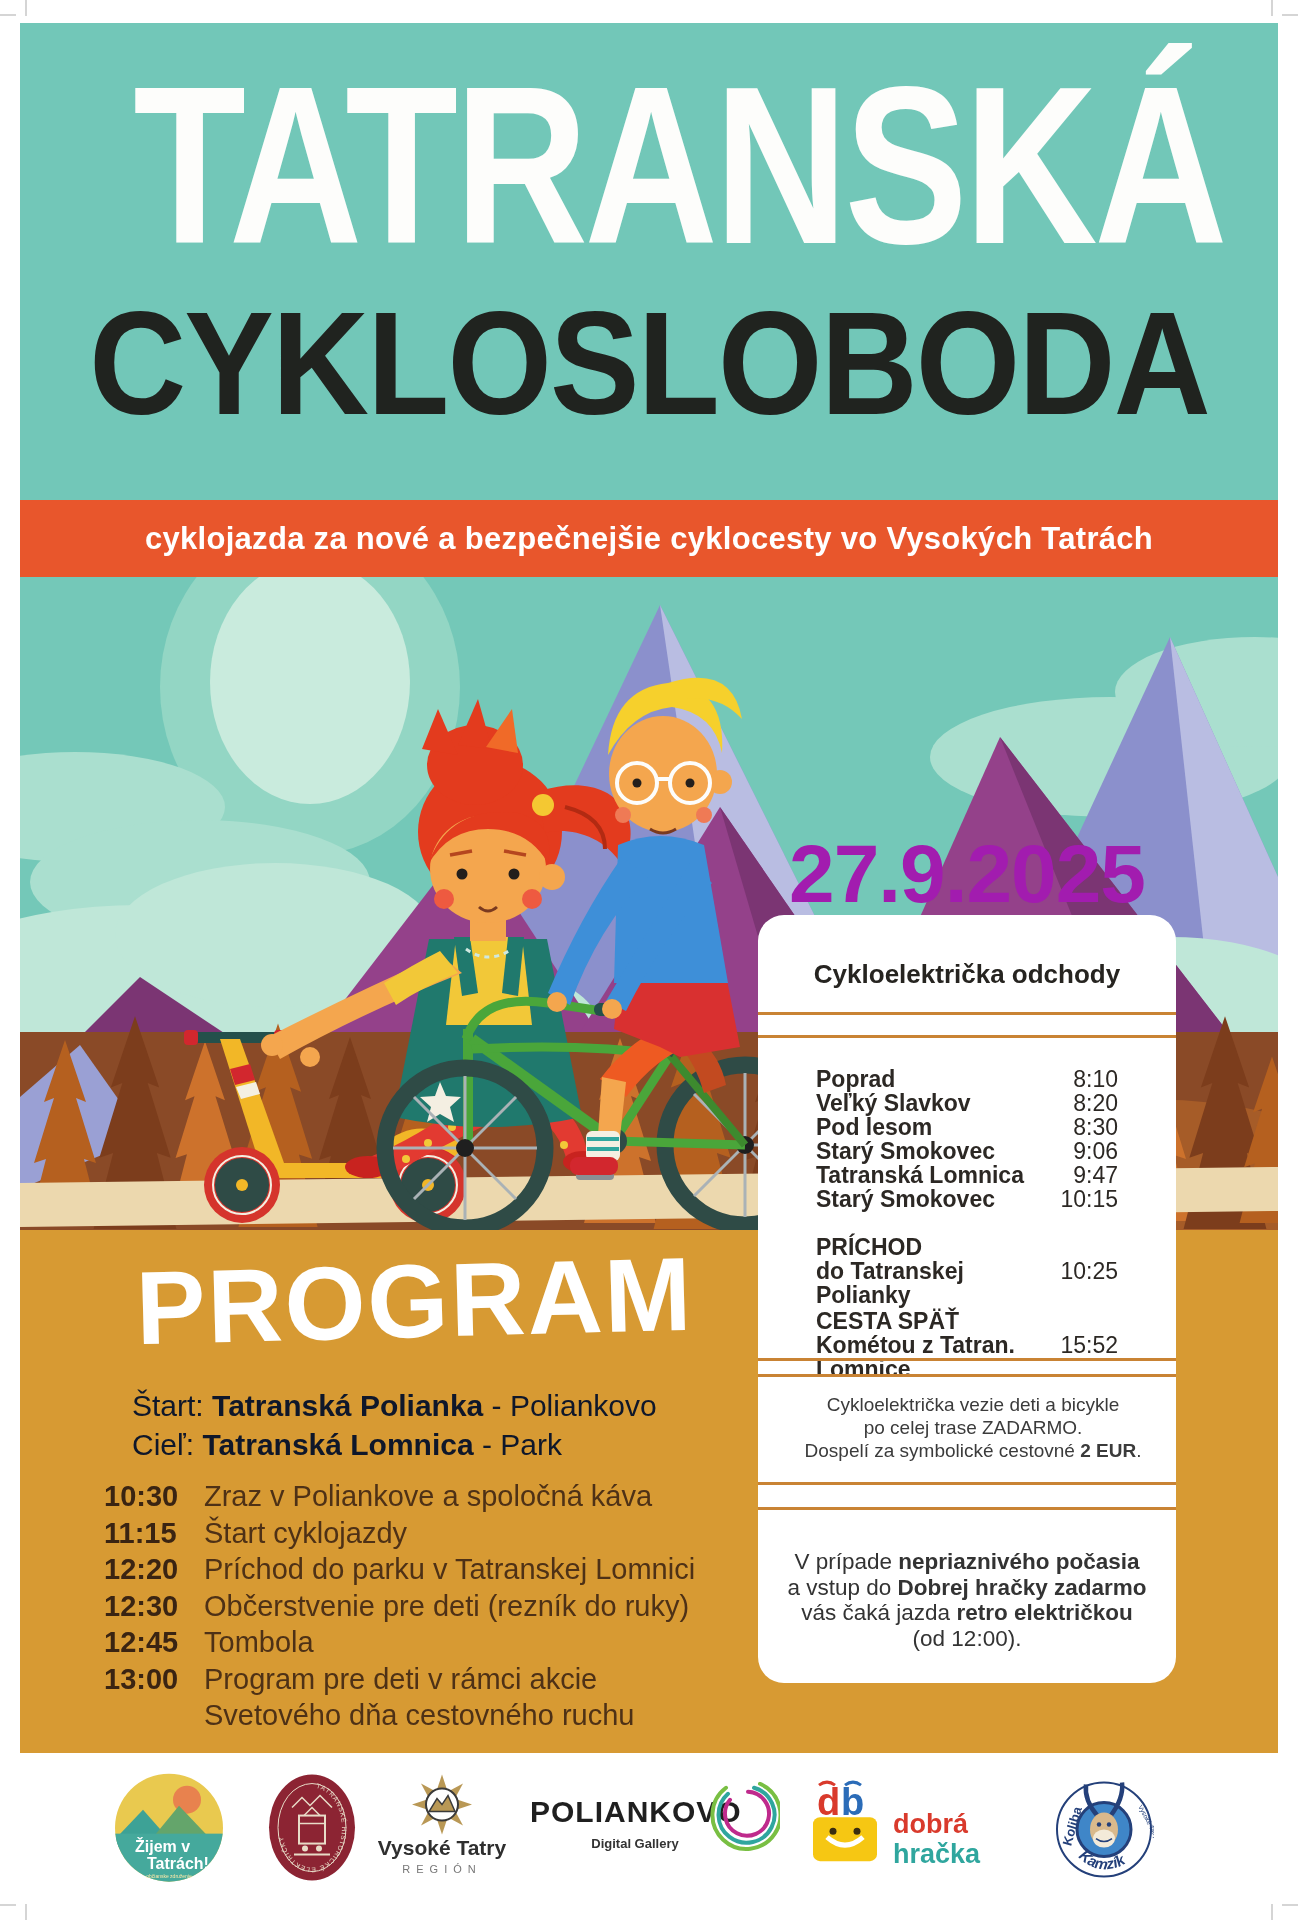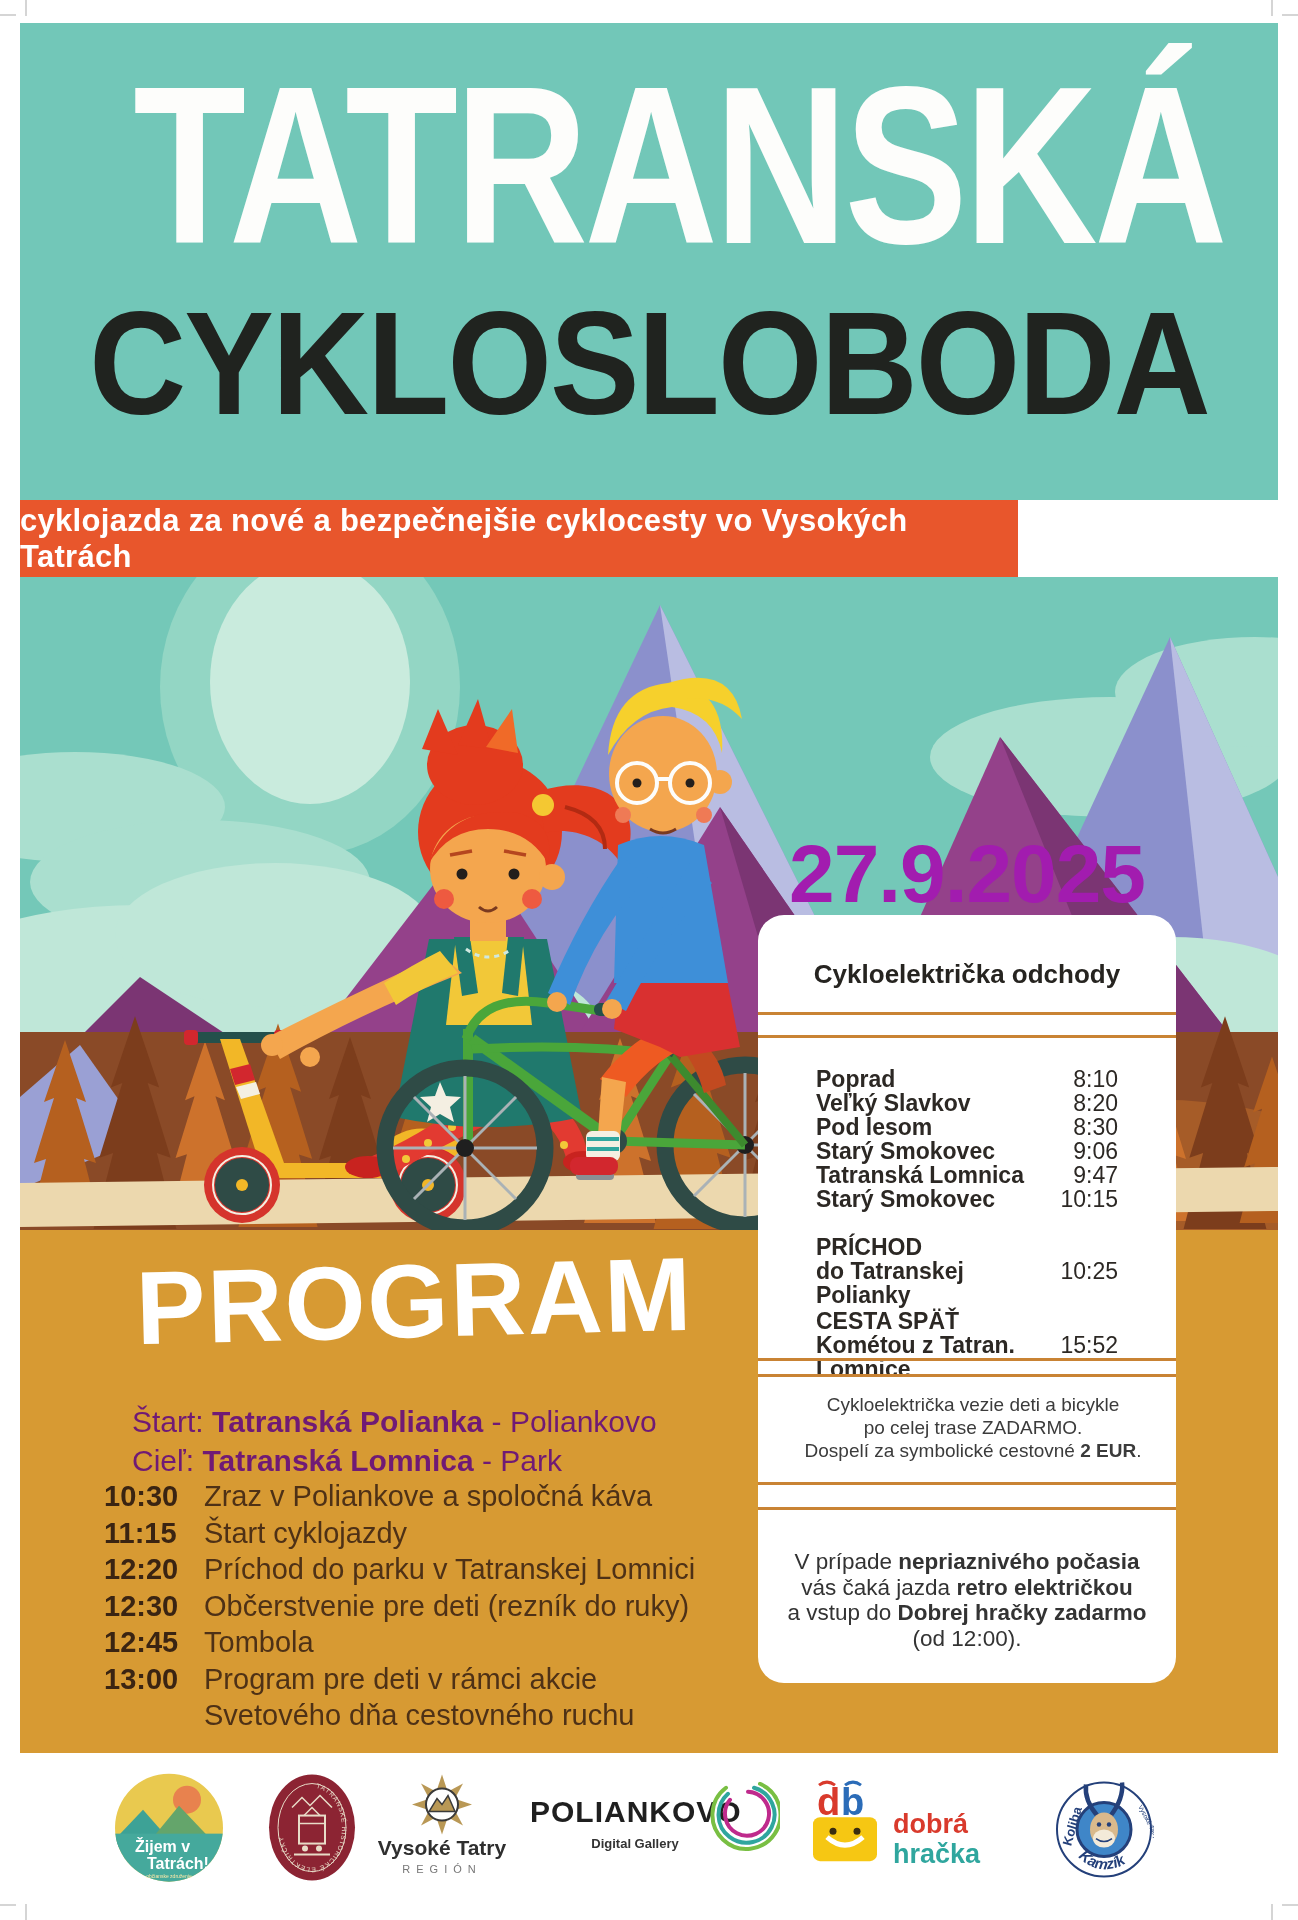--- a/index.html
+++ b/index.html
@@ -10,35 +10,35 @@
 
   
   .hdr{position:absolute;left:0;top:0;width:1258px;height:477px;background:#72c7b8;}
   .title1{position:absolute;top:30px;left:0;width:100%;text-align:center;color:#fdfdfb;
           font-size:225px;font-weight:bold;line-height:1;letter-spacing:-4px;
           transform:scaleX(.82);transform-origin:center;white-space:nowrap;}
   .title2{position:absolute;top:268px;left:0;width:100%;text-align:center;color:#20231f;
           font-size:146px;font-weight:bold;line-height:1;letter-spacing:-2px;
           transform:scaleX(.92);transform-origin:center;white-space:nowrap;}
 
-  .banner{position:absolute;left:0;top:477px;width:998px;height:77px;background:#e8562c;
+  .banner{position:absolute;left:0;top:477px;width:1258px;height:77px;background:#e8562c;
           display:flex;align-items:center;justify-content:center;color:#fff;
           font-size:31px;font-weight:bold;letter-spacing:.3px;}
 
   .illu{position:absolute;left:0;top:554px;width:1258px;height:653px;}
   .illu svg{display:block;width:100%;height:100%;}
 
   .date{position:absolute;left:747px;top:804px;width:400px;text-align:center;color:#a21caf;
         font-size:82px;font-weight:800;letter-spacing:-1px;white-space:nowrap;}
 
   
   .gold{position:absolute;left:0;top:1207px;width:1258px;height:523px;background:#d79a33;}
   .prog-title{position:absolute;left:116px;top:14px;color:#fff;font-size:104px;font-weight:800;
               letter-spacing:2px;transform:rotate(-1.5deg);line-height:1.1;}
-  .route{position:absolute;left:112px;top:172px;color:#701a75;font-size:30px;line-height:39px;}
+  .route{position:absolute;left:112px;top:156px;color:#0f172a;font-size:30px;line-height:39px;}
   .route .b{font-weight:bold;}
   .plist{position:absolute;left:84px;top:248px;font-size:29px;line-height:36.5px;}
   .pi .pt{display:inline-block;width:100px;font-weight:bold;color:#3a2412;}
   .pi .px{color:#4e3116;}
 
   
   .card{position:absolute;left:738px;top:892px;width:418px;height:768px;background:#fff;
         border-radius:26px;}
   .card-h{position:absolute;top:44px;left:0;width:100%;text-align:center;font-size:26px;
           font-weight:bold;color:#262420;}
@@ -365,22 +365,22 @@
     <div class="rule" style="top:459px"></div>
     <div class="note note1" id="note1">
         <div><span>Cykloelektrička vezie deti a bicykle</span></div>
         <div><span>po celej trase ZADARMO.</span></div>
         <div><span>Dospelí za symbolické cestovné </span><span class="b">2 EUR</span><span>.</span></div>
       </div>
     <div class="rule" style="top:567px"></div>
     <div class="rule" style="top:592px"></div>
     <div class="note note2" id="note2">
         <div><span>V prípade </span><span class="b">nepriaznivého počasia</span></div>
+        <div><span>a vstup do </span><span class="b">Dobrej hračky zadarmo</span></div>
         <div><span>vás čaká jazda </span><span class="b">retro električkou</span></div>
-        <div><span>a vstup do </span><span class="b">Dobrej hračky zadarmo</span></div>
         <div><span>(od 12:00).</span></div>
       </div>
   </div>
 
   <div class="footer">
 
     <div class="logo" style="left:93px">
       <svg width="112" height="112" viewBox="0 0 112 112">
         <defs>
             <clipPath id="c1">

